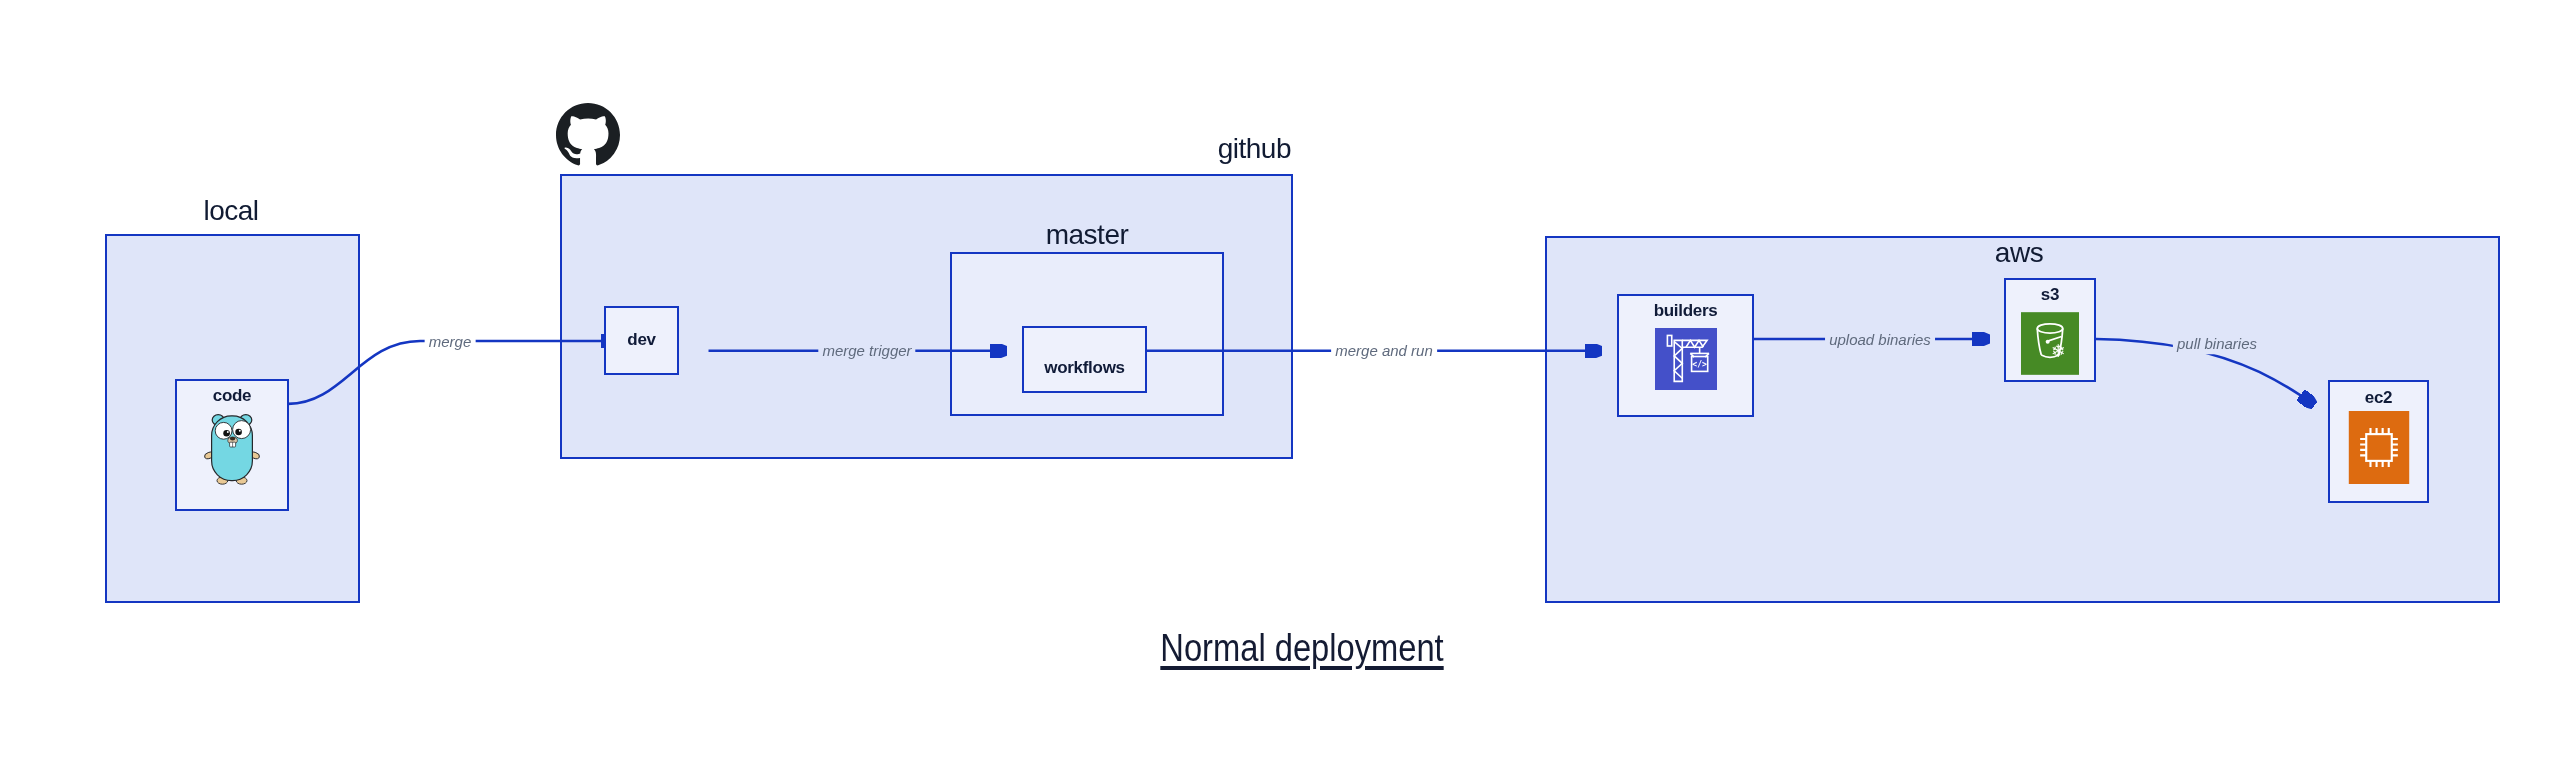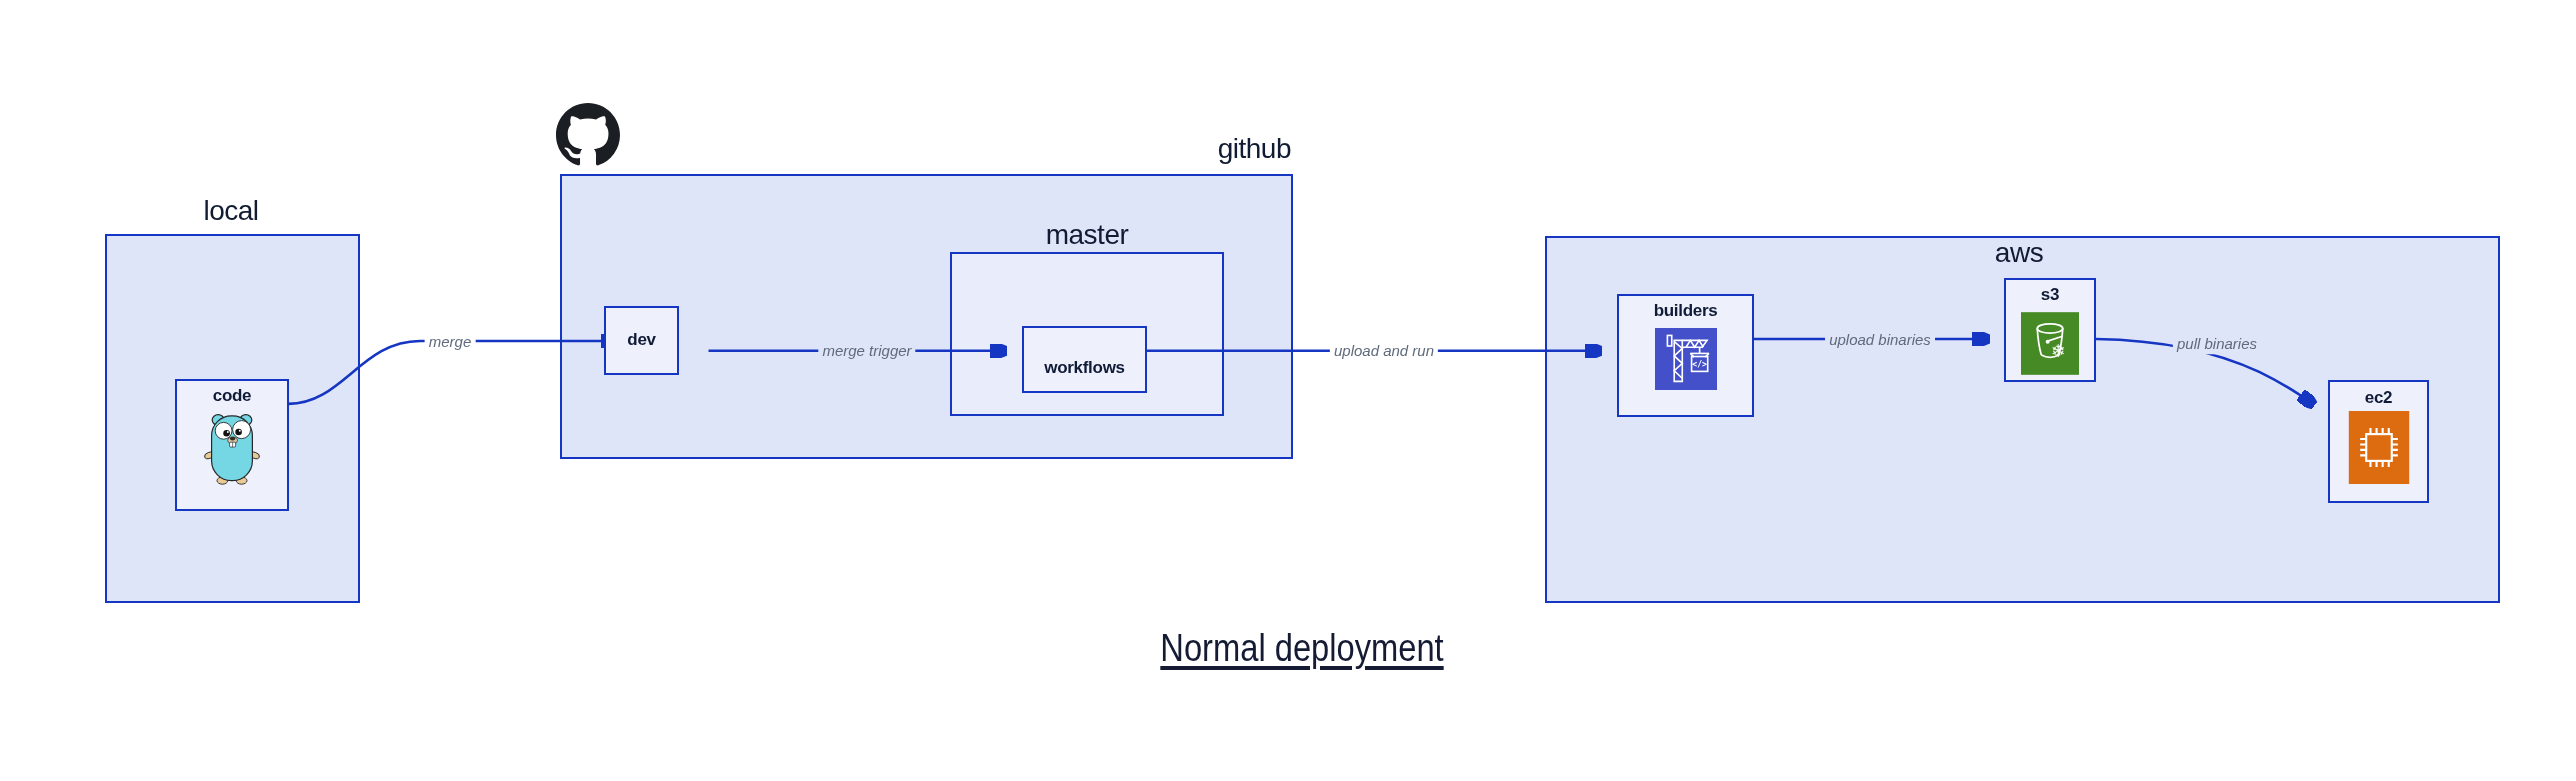--- a/index.html
+++ b/index.html
@@ -188,20 +188,20 @@
         <path d="M36 28 V38 M46 28 V38 M56 28 V38 M66 28 V38"></path>
         <path d="M36 82 V92 M46 82 V92 M56 82 V92 M66 82 V92"></path>
         <path d="M19 46 H29 M19 55 H29 M19 64 H29 M19 73 H29"></path>
         <path d="M71 46 H81 M71 55 H81 M71 64 H81 M71 73 H81"></path>
       </g>
     </svg>
   </div>
 
   <div class="elabel on-white" id="e-commit">merge</div>
   <div class="elabel on-fill" id="e-merge">merge trigger</div>
-  <div class="elabel on-white" id="e-uploadrun">upload and run</div>
+  <div class="elabel on-white" id="e-uploadrun">merge and run</div>
   <div class="elabel on-fill" id="e-uploadbin">upload binaries</div>
   <div class="elabel on-fill" id="e-pullbin">pull binaries</div>
 
   <div id="title">Normal deployment</div>
 
 </div>
 
 
 </body></html>

